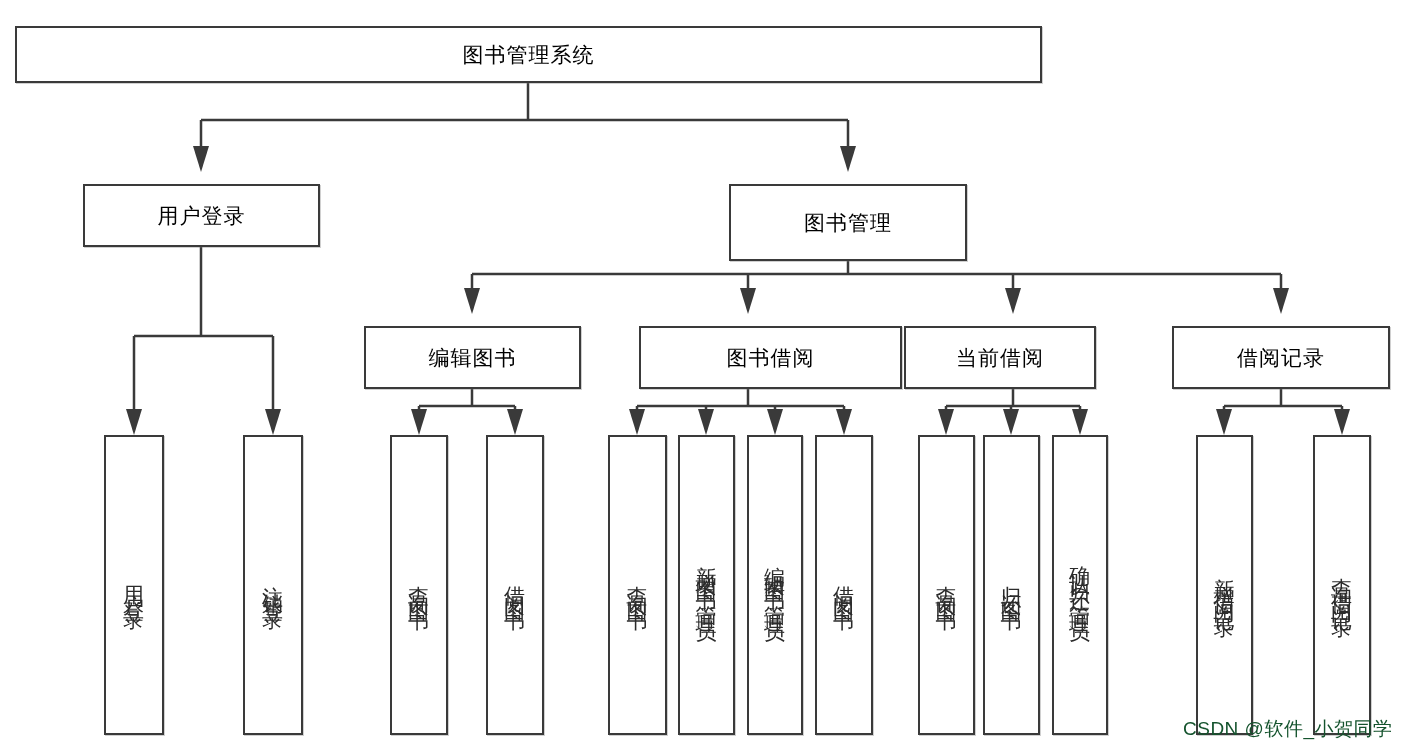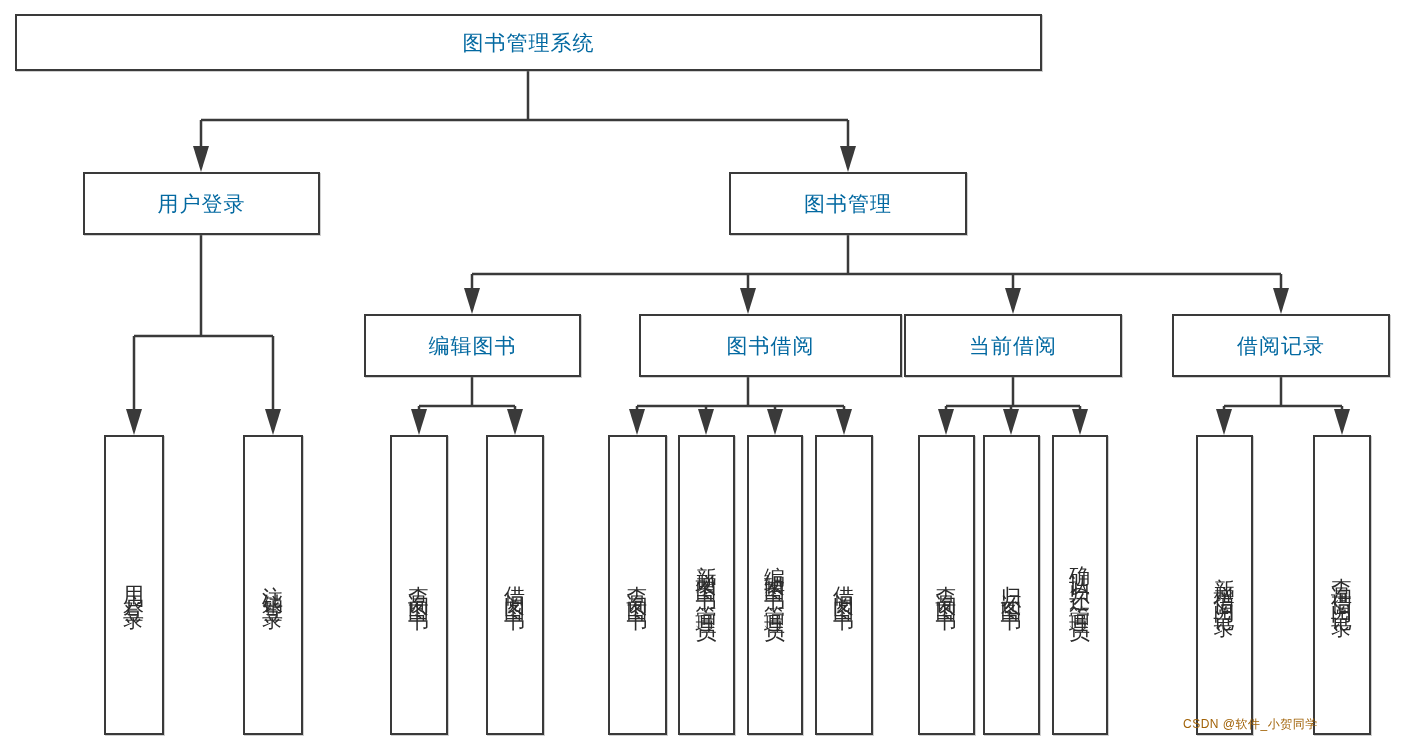--- a/index.html
+++ b/index.html
@@ -4,24 +4,25 @@
 <style>
   html,body{margin:0;padding:0;background:#ffffff;}
   body{width:1405px;height:747px;font-family:"Liberation Sans","DejaVu Sans",sans-serif;}
   #canvas{position:relative;width:1405px;height:747px;background:#ffffff;overflow:hidden;}
   .node{
     position:absolute;
     border:2px solid #3a3a3a;
     background:#ffffff;
     display:flex;align-items:center;justify-content:center;
     box-sizing:border-box;
-    color:#0369a1;
+    color:#000000;
     font-size:21px;
     letter-spacing:1px;
     box-shadow:1px 1px 0 rgba(120,120,120,.35);
+    margin-top:12px;
   }
   .hnode{height:63px;top:314px;}
   .root{left:15px;top:14px;width:1027px;height:57px;}
   .leaf{
     position:absolute;top:435px;height:300px;
     border:2px solid #3a3a3a;background:#fff;box-sizing:border-box;
     display:flex;align-items:center;justify-content:center;
     box-shadow:1px 1px 0 rgba(120,120,120,.35);
   }
   .vtext{
@@ -31,21 +32,21 @@
     letter-spacing:8px;
     color:#2b2b2b;
     line-height:1;
     white-space:nowrap;
   }
   svg.wires{position:absolute;left:0;top:0;width:1405px;height:747px;}
   svg.wires path{stroke:#3a3a3a;stroke-width:2.5;fill:none;}
   svg.wires polygon{fill:#3a3a3a;stroke:none;}
   .watermark{
     position:absolute;left:1183px;top:716px;
-    font-size:12px;color:#a16207;letter-spacing:.5px;white-space:nowrap;
+    font-size:19px;color:#14532d;letter-spacing:.5px;white-space:nowrap;
   }
 </style>
 </head>
 <body>
 
 <div id="canvas">
 
   <svg class="wires" viewBox="0 0 1405 747" aria-hidden="true">
 
     <path d="M528,71 V120 M201,120 H848 M201,120 V150 M848,120 V150"></path>
@@ -78,25 +79,25 @@
     <polygon points="1072,409 1088,409 1080,435"></polygon>
 
     <path d="M1281,377 V406 M1224,406 H1342 M1224,406 V412 M1342,406 V412"></path>
     <polygon points="1216,409 1232,409 1224,435"></polygon>
     <polygon points="1334,409 1350,409 1342,435"></polygon>
   </svg>
 
   <div class="node root">图书管理系统</div>
 
   <div class="node" style="left:83px;top:172px;width:237px;height:63px;">用户登录</div>
-  <div class="node" style="left:729px;top:172px;width:238px;height:63px;">图书管理</div>
+  <div class="node" style="left:729px;top:172px;width:238px;height:77px;">图书管理</div>
 
   <div class="node hnode" style="left:364px;width:217px;">编辑图书</div>
   <div class="node hnode" style="left:639px;width:263px;">图书借阅</div>
-  <div class="node hnode" style="left:904px;width:218px;">当前借阅</div>
+  <div class="node hnode" style="left:904px;width:192px;">当前借阅</div>
   <div class="node hnode" style="left:1172px;width:218px;">借阅记录</div>
 
   <div class="leaf" style="left:104px;width:60px;">
     <span class="vtext">用户登录</span>
   </div>
   <div class="leaf" style="left:243px;width:60px;">
     <span class="vtext">注销登录</span>
   </div>
 
   <div class="leaf" style="left:390px;width:58px;">

